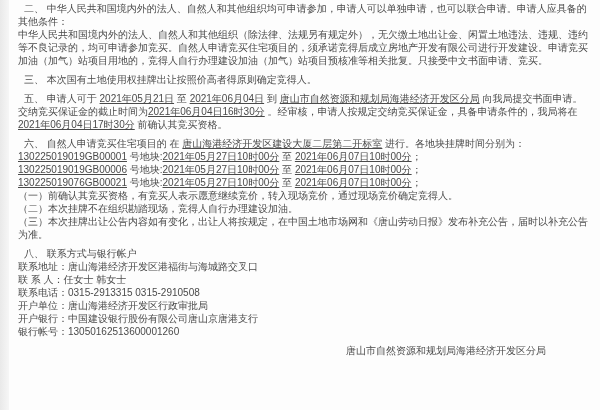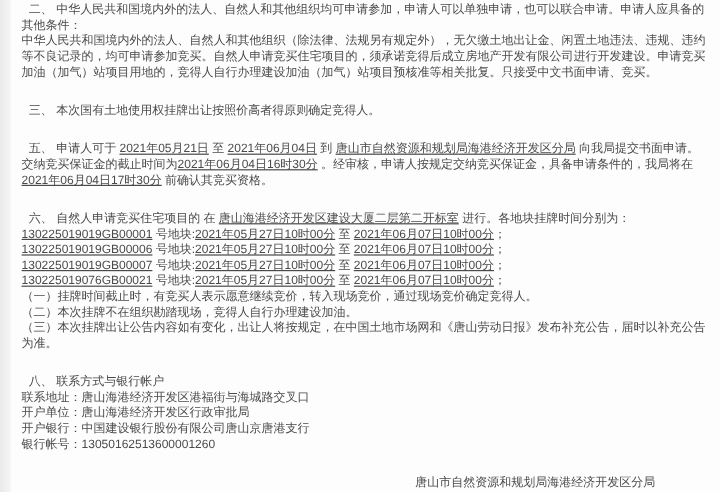--- a/index.html
+++ b/index.html
@@ -22,43 +22,44 @@
   .doc {
     position: absolute;
     left: 18px; right: 8px; top: 2px;
     color: #4a4a4a;
     font-size: 10px;
     line-height: 13px;
     letter-spacing: 0;
     text-align: left;
   }
   .para { margin: 0; }
-  .para.gap { margin-top: 19px; }
+  .para.gap { margin-top: 6px; }
   .para.right { text-align: right; padding-right: 46px; }
   .para.indent { text-indent: 6px; }
   .u { text-decoration: underline; text-underline-offset: 1px; }
 </style>
 </head>
 <body>
 
 <div class="page">
   <div class="left-edge"></div>
   <div class="doc" id="doc" style="color: rgb(74, 74, 74);">
       <div class="para indent"><span class="">二、 中华人民共和国境内外的法人、自然人和其他组织均可申请参加，申请人可以单独申请，也可以联合申请。申请人应具备的其他条件：</span></div>
       <div class="para"><span class="">中华人民共和国境内外的法人、自然人和其他组织（除法律、法规另有规定外），无欠缴土地出让金、闲置土地违法、违规、违约等不良记录的，均可申请参加竞买。自然人申请竞买住宅项目的，须承诺竞得后成立房地产开发有限公司进行开发建设。申请竞买加油（加气）站项目用地的，竞得人自行办理建设加油（加气）站项目预核准等相关批复。只接受中文书面申请、竞买。</span></div>
       <div class="para gap indent"><span class="">三、 本次国有土地使用权挂牌出让按照价高者得原则确定竞得人。</span></div>
       <div class="para gap indent"><span class="">五、 申请人可于 </span><span class="u">2021年05月21日</span><span class=""> 至 </span><span class="u">2021年06月04日</span><span class=""> 到 </span><span class="u">唐山市自然资源和规划局海港经济开发区分局</span><span class=""> 向我局提交书面申请。交纳竞买保证金的截止时间为</span><span class="u">2021年06月04日16时30分</span><span class=""> 。经审核，申请人按规定交纳竞买保证金，具备申请条件的，我局将在 </span><span class="u">2021年06月04日17时30分</span><span class=""> 前确认其竞买资格。</span></div>
       <div class="para gap indent"><span class="">六、 自然人申请竞买住宅项目的 在 </span><span class="u">唐山海港经济开发区建设大厦二层第二开标室</span><span class=""> 进行。各地块挂牌时间分别为：</span></div>
       <div class="para"><span class="u">130225019019GB00001</span><span class=""> 号地块:</span><span class="u">2021年05月27日10时00分</span><span class=""> 至 </span><span class="u">2021年06月07日10时00分</span><span class="">；</span></div>
       <div class="para"><span class="u">130225019019GB00006</span><span class=""> 号地块:</span><span class="u">2021年05月27日10时00分</span><span class=""> 至 </span><span class="u">2021年06月07日10时00分</span><span class="">；</span></div>
-      <div class="para"><span class="u">130225019019GB00007</span><span class=""> 号地块:</span><span class="u">2021年05月27日10时00分</span><span class=""> 至 </span><span class="u">2021年06月07日10时00分</span><span class="">；</span></div>
       <div class="para"><span class="u">130225019076GB00021</span><span class=""> 号地块:</span><span class="u">2021年05月27日10时00分</span><span class=""> 至 </span><span class="u">2021年06月07日10时00分</span><span class="">；</span></div>
-      <div class="para"><span class="">（一）挂牌时间截止时，有竞买人表示愿意继续竞价，转入现场竞价，通过现场竞价确定竞得人。</span></div>
+      <div class="para"><span class="">（一）前确认其竞买资格，有竞买人表示愿意继续竞价，转入现场竞价，通过现场竞价确定竞得人。</span></div>
       <div class="para"><span class="">（二）本次挂牌不在组织勘踏现场，竞得人自行办理建设加油。</span></div>
       <div class="para"><span class="">（三）本次挂牌出让公告内容如有变化，出让人将按规定，在中国土地市场网和《唐山劳动日报》发布补充公告，届时以补充公告为准。</span></div>
       <div class="para gap indent"><span class="">八、 联系方式与银行帐户</span></div>
       <div class="para"><span class="">联系地址：唐山海港经济开发区港福街与海城路交叉口</span></div>
+      <div class="para"><span class="">联 系 人：任女士 韩女士</span></div>
+      <div class="para"><span class="">联系电话：0315-2913315 0315-2910508</span></div>
       <div class="para"><span class="">开户单位：唐山海港经济开发区行政审批局</span></div>
       <div class="para"><span class="">开户银行：中国建设银行股份有限公司唐山京唐港支行</span></div>
       <div class="para"><span class="">银行帐号：13050162513600001260</span></div>
       <div class="para gap right"><span class="">唐山市自然资源和规划局海港经济开发区分局</span></div>
     </div>
 </div>
 
 </body></html>

